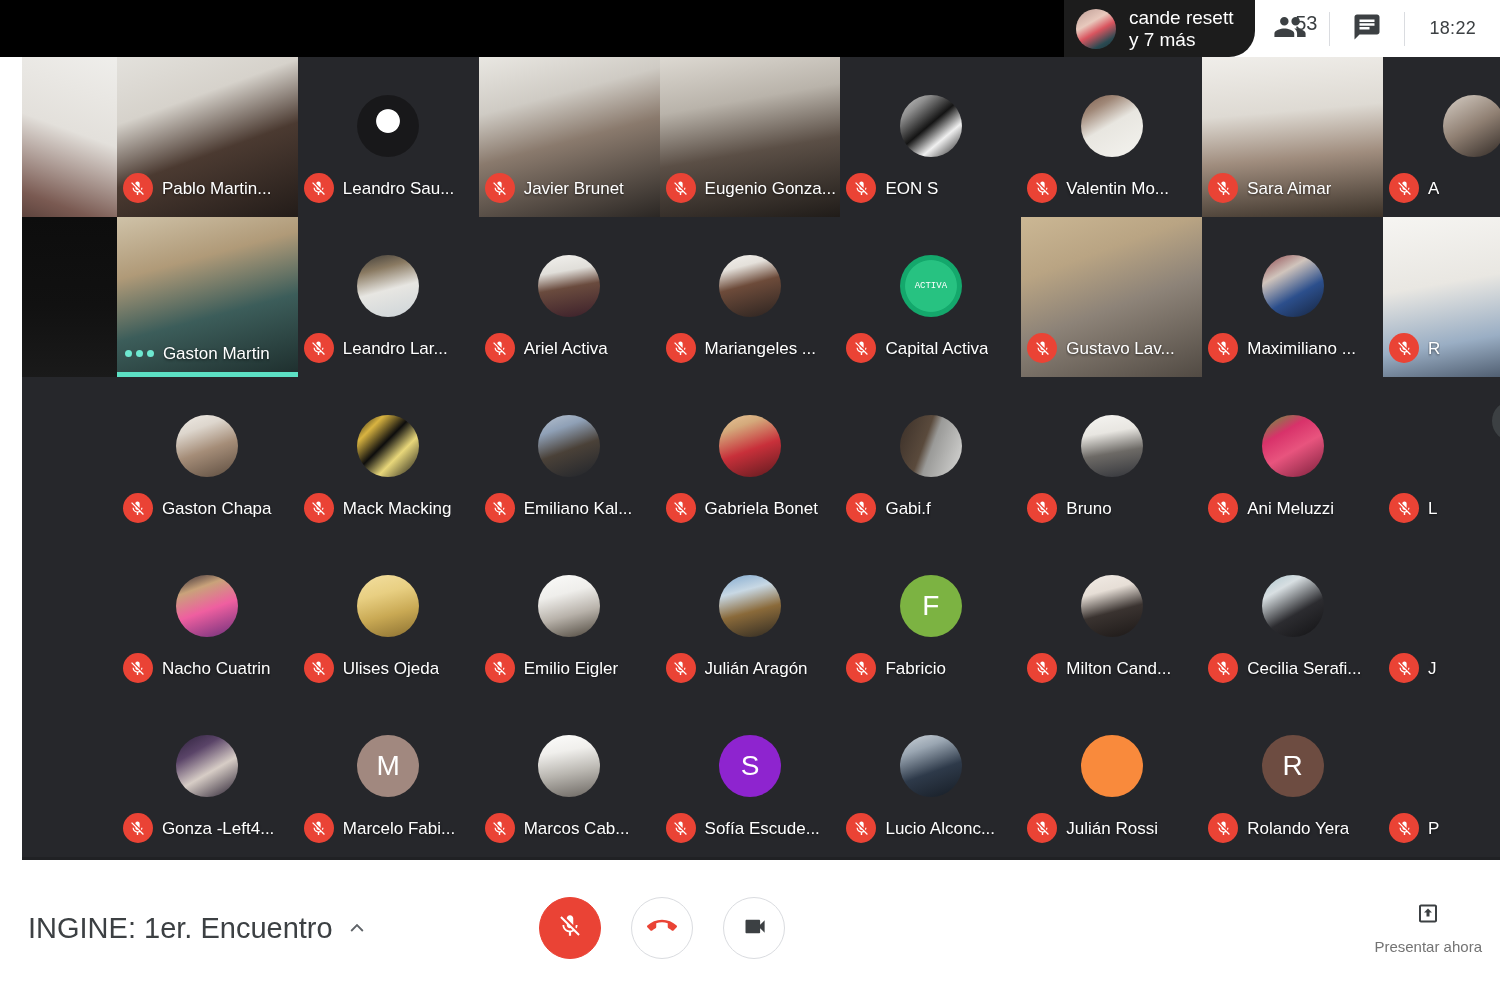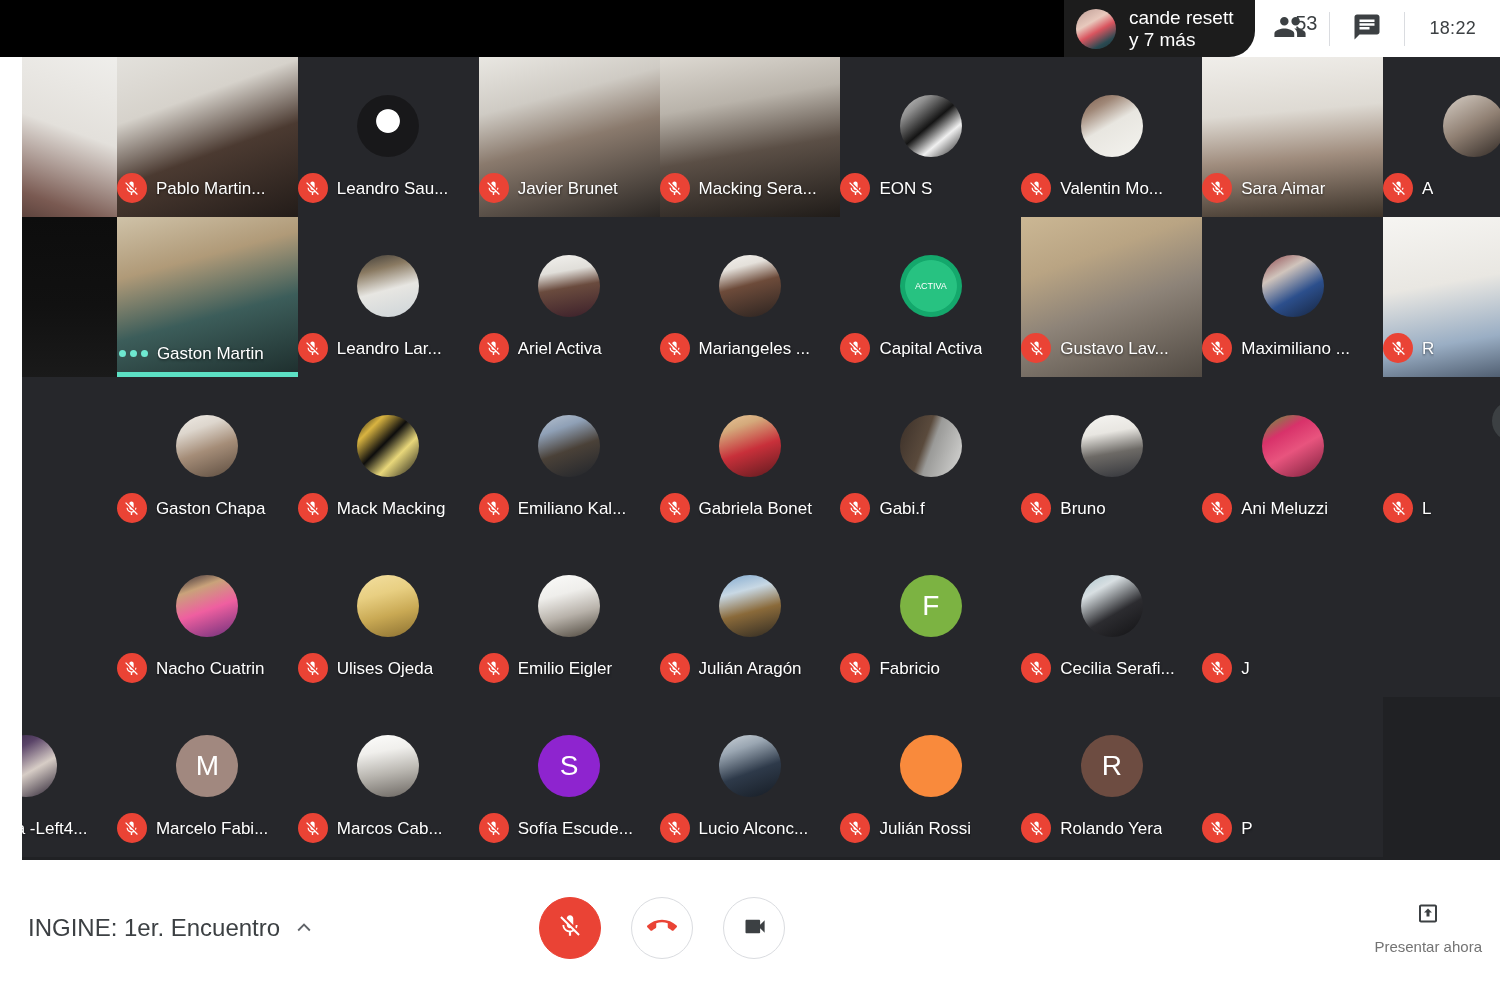--- a/index.html
+++ b/index.html
@@ -114,21 +114,21 @@
     display: flex; align-items: center; justify-content: center;
     color: #fff;
     font-size: 28px;
     font-weight: 400;
   }
 
   .tile-footer {
     position: absolute;
     bottom: 14px; left: 0; right: 0;
     display: flex; align-items: center;
-    padding-left: 0;
+    padding-left: 6px;
     gap: 9px;
     pointer-events: none;
   }
   .mic-off {
     width: 30px; height: 30px;
     border-radius: 50%;
     background: #ea4335;
     flex-shrink: 0;
     display: flex; align-items: center; justify-content: center;
   }
@@ -175,21 +175,21 @@
   }
   .meeting-info {
     position: absolute;
     left: 28px; top: 50%;
     transform: translateY(-50%);
     display: flex; align-items: center;
     gap: 14px;
     cursor: pointer;
   }
   .meeting-title {
-    font-size: 24px; color: #3c4043; font-weight: 400;
+    font-size: 29px; color: #3c4043; font-weight: 400;
     white-space: nowrap;
   }
   .chev {
     width: 20px; height: 20px;
     display: inline-block;
   }
   .chev svg { width: 20px; height: 20px; stroke: #5f6368; fill: none; stroke-width: 2.2; }
 
   .center-controls {
     position: absolute;
@@ -318,21 +318,21 @@
           </div>
         </div>
         <div class="tile video">
           <div class="tile-media" style="background: linear-gradient(170deg, rgb(221, 217, 210) 0%, rgb(185, 179, 170) 30%, rgb(91, 79, 70) 58%, rgb(32, 28, 25) 100%);"></div>
           <div class="tile-footer">
             <div class="mic-off">
               <svg viewBox="0 0 24 24">
                 <path d="M19 11h-1.7c0 .74-.16 1.43-.43 2.05l1.23 1.23c.56-.98.9-2.09.9-3.28zm-4.02.17c0-.06.02-.11.02-.17V5c0-1.66-1.34-3-3-3S9 3.34 9 5v.18l5.98 5.99zM4.27 3L3 4.27l6.01 6.01V11c0 1.66 1.33 3 2.99 3 .22 0 .44-.03.65-.08l1.66 1.66c-.71.33-1.5.52-2.31.52-2.76 0-5.3-2.1-5.3-5.1H5c0 3.41 2.72 6.23 6 6.72V21h2v-3.28c.91-.13 1.77-.45 2.54-.9L19.73 21 21 19.73 4.27 3z"></path>
               </svg>
             </div>
-            <span class="tile-name">Macking Sera...</span>
+            <span class="tile-name">Eugenio Gonza...</span>
           </div>
         </div>
         <div class="tile">
           <div class="avatar" style="background: linear-gradient(140deg, rgb(207, 207, 207) 0%, rgb(142, 142, 142) 22%, rgb(20, 20, 20) 48%, rgb(240, 240, 240) 70%, rgb(17, 17, 17) 100%);"></div>
           <div class="tile-footer">
             <div class="mic-off">
               <svg viewBox="0 0 24 24">
                 <path d="M19 11h-1.7c0 .74-.16 1.43-.43 2.05l1.23 1.23c.56-.98.9-2.09.9-3.28zm-4.02.17c0-.06.02-.11.02-.17V5c0-1.66-1.34-3-3-3S9 3.34 9 5v.18l5.98 5.99zM4.27 3L3 4.27l6.01 6.01V11c0 1.66 1.33 3 2.99 3 .22 0 .44-.03.65-.08l1.66 1.66c-.71.33-1.5.52-2.31.52-2.76 0-5.3-2.1-5.3-5.1H5c0 3.41 2.72 6.23 6 6.72V21h2v-3.28c.91-.13 1.77-.45 2.54-.9L19.73 21 21 19.73 4.27 3z"></path>
               </svg>
             </div>
@@ -415,21 +415,21 @@
           <div class="tile-footer">
             <div class="mic-off">
               <svg viewBox="0 0 24 24">
                 <path d="M19 11h-1.7c0 .74-.16 1.43-.43 2.05l1.23 1.23c.56-.98.9-2.09.9-3.28zm-4.02.17c0-.06.02-.11.02-.17V5c0-1.66-1.34-3-3-3S9 3.34 9 5v.18l5.98 5.99zM4.27 3L3 4.27l6.01 6.01V11c0 1.66 1.33 3 2.99 3 .22 0 .44-.03.65-.08l1.66 1.66c-.71.33-1.5.52-2.31.52-2.76 0-5.3-2.1-5.3-5.1H5c0 3.41 2.72 6.23 6 6.72V21h2v-3.28c.91-.13 1.77-.45 2.54-.9L19.73 21 21 19.73 4.27 3z"></path>
               </svg>
             </div>
             <span class="tile-name">Mariangeles ...</span>
           </div>
         </div>
         <div class="tile">
-          <div class="avatar" style="background: radial-gradient(circle, rgb(39, 194, 129) 0px, rgb(39, 194, 129) 58%, rgb(20, 168, 108) 60%, rgb(20, 168, 108) 100%); font-size: 9px; line-height: 10px; text-align: center;">ACTIVA</div>
+          <div class="avatar" style="background: radial-gradient(circle, rgb(39, 194, 129) 0px, rgb(39, 194, 129) 58%, rgb(20, 168, 108) 60%, rgb(20, 168, 108) 100%); font-size: 9px; line-height: 10px; text-align: center; font-family: Liberation Mono, monospace;">ACTIVA</div>
           <div class="tile-footer">
             <div class="mic-off">
               <svg viewBox="0 0 24 24">
                 <path d="M19 11h-1.7c0 .74-.16 1.43-.43 2.05l1.23 1.23c.56-.98.9-2.09.9-3.28zm-4.02.17c0-.06.02-.11.02-.17V5c0-1.66-1.34-3-3-3S9 3.34 9 5v.18l5.98 5.99zM4.27 3L3 4.27l6.01 6.01V11c0 1.66 1.33 3 2.99 3 .22 0 .44-.03.65-.08l1.66 1.66c-.71.33-1.5.52-2.31.52-2.76 0-5.3-2.1-5.3-5.1H5c0 3.41 2.72 6.23 6 6.72V21h2v-3.28c.91-.13 1.77-.45 2.54-.9L19.73 21 21 19.73 4.27 3z"></path>
               </svg>
             </div>
             <span class="tile-name">Capital Activa</span>
           </div>
         </div>
         <div class="tile video">
@@ -605,20 +605,31 @@
         </div>
         <div class="tile">
           <div class="avatar" style="background: rgb(124, 179, 66);">F</div>
           <div class="tile-footer">
             <div class="mic-off">
               <svg viewBox="0 0 24 24">
                 <path d="M19 11h-1.7c0 .74-.16 1.43-.43 2.05l1.23 1.23c.56-.98.9-2.09.9-3.28zm-4.02.17c0-.06.02-.11.02-.17V5c0-1.66-1.34-3-3-3S9 3.34 9 5v.18l5.98 5.99zM4.27 3L3 4.27l6.01 6.01V11c0 1.66 1.33 3 2.99 3 .22 0 .44-.03.65-.08l1.66 1.66c-.71.33-1.5.52-2.31.52-2.76 0-5.3-2.1-5.3-5.1H5c0 3.41 2.72 6.23 6 6.72V21h2v-3.28c.91-.13 1.77-.45 2.54-.9L19.73 21 21 19.73 4.27 3z"></path>
               </svg>
             </div>
             <span class="tile-name">Fabricio</span>
+          </div>
+        </div>
+        <div class="tile">
+          <div class="avatar" style="background: linear-gradient(165deg, rgb(242, 236, 230) 0%, rgb(230, 222, 214) 28%, rgb(58, 51, 48) 58%, rgb(28, 24, 23) 100%);"></div>
+          <div class="tile-footer">
+            <div class="mic-off">
+              <svg viewBox="0 0 24 24">
+                <path d="M19 11h-1.7c0 .74-.16 1.43-.43 2.05l1.23 1.23c.56-.98.9-2.09.9-3.28zm-4.02.17c0-.06.02-.11.02-.17V5c0-1.66-1.34-3-3-3S9 3.34 9 5v.18l5.98 5.99zM4.27 3L3 4.27l6.01 6.01V11c0 1.66 1.33 3 2.99 3 .22 0 .44-.03.65-.08l1.66 1.66c-.71.33-1.5.52-2.31.52-2.76 0-5.3-2.1-5.3-5.1H5c0 3.41 2.72 6.23 6 6.72V21h2v-3.28c.91-.13 1.77-.45 2.54-.9L19.73 21 21 19.73 4.27 3z"></path>
+              </svg>
+            </div>
+            <span class="tile-name">Milton Cand...</span>
           </div>
         </div>
         <div class="tile">
           <div class="avatar" style="background: linear-gradient(150deg, rgb(169, 196, 204) 0%, rgb(216, 223, 226) 25%, rgb(44, 44, 48) 60%, rgb(18, 18, 20) 100%);"></div>
           <div class="tile-footer">
             <div class="mic-off">
               <svg viewBox="0 0 24 24">
                 <path d="M19 11h-1.7c0 .74-.16 1.43-.43 2.05l1.23 1.23c.56-.98.9-2.09.9-3.28zm-4.02.17c0-.06.02-.11.02-.17V5c0-1.66-1.34-3-3-3S9 3.34 9 5v.18l5.98 5.99zM4.27 3L3 4.27l6.01 6.01V11c0 1.66 1.33 3 2.99 3 .22 0 .44-.03.65-.08l1.66 1.66c-.71.33-1.5.52-2.31.52-2.76 0-5.3-2.1-5.3-5.1H5c0 3.41 2.72 6.23 6 6.72V21h2v-3.28c.91-.13 1.77-.45 2.54-.9L19.73 21 21 19.73 4.27 3z"></path>
               </svg>
             </div>

